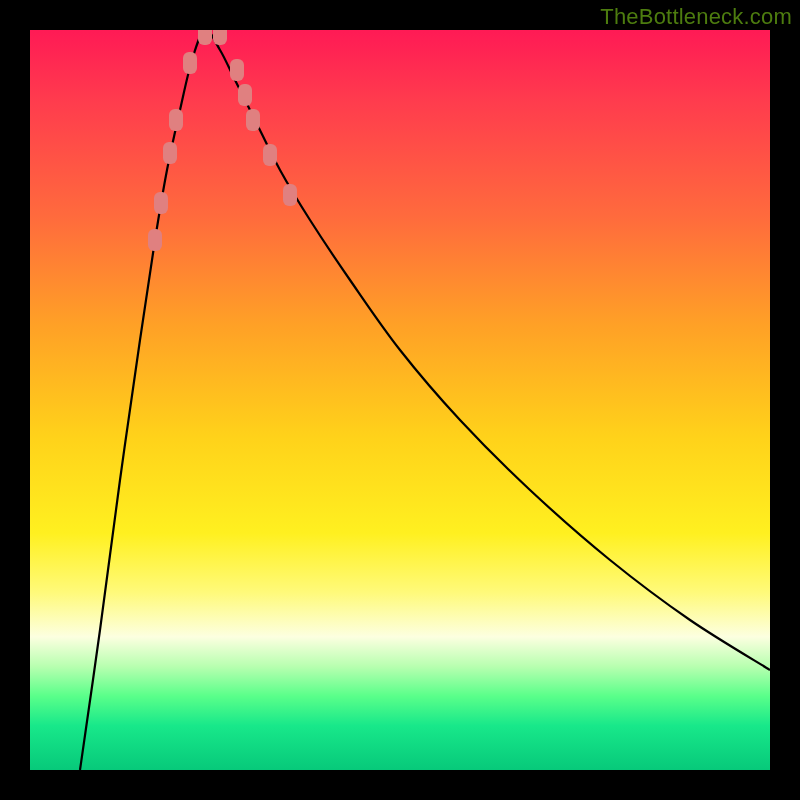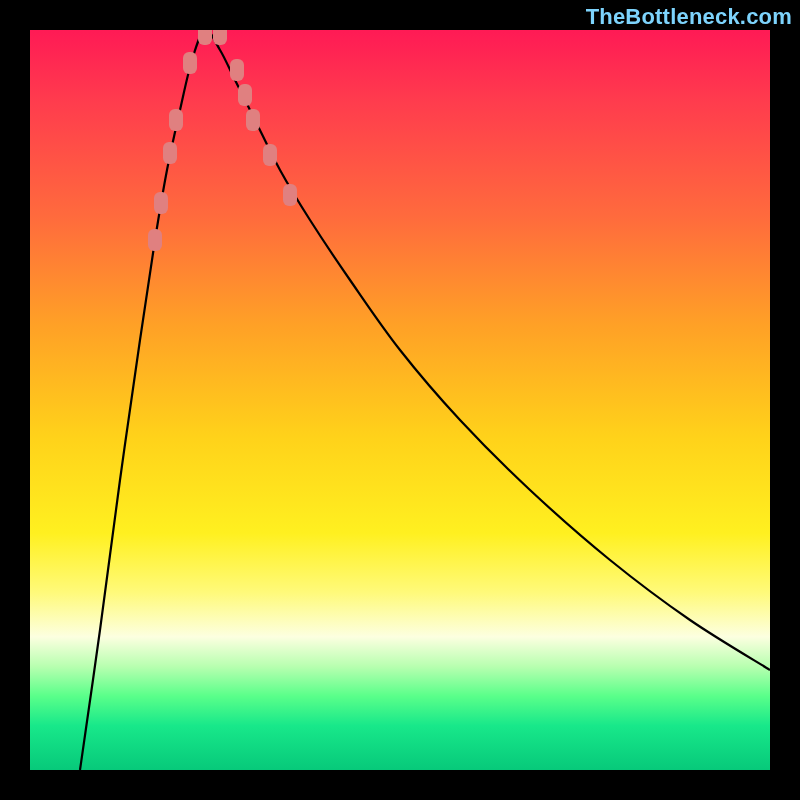--- a/index.html
+++ b/index.html
@@ -37,23 +37,23 @@
       #b8ffb0 86%,
       #5aff8a 90%,
       #18e88a 94%,
       #07c97a 100%
     );
   }
   .watermark {
     position: absolute;
     top: 4px;
     right: 8px;
-    color: #7dd3fc;
+    color: #4d7c0f;
     font-size: 22px;
-    font-weight: 700;
+    font-weight: 400;
     letter-spacing: 0.2px;
   }
   svg.curve {
     position: absolute;
     top: 0;
     left: 0;
   }
 </style>
 </head>
 <body>

